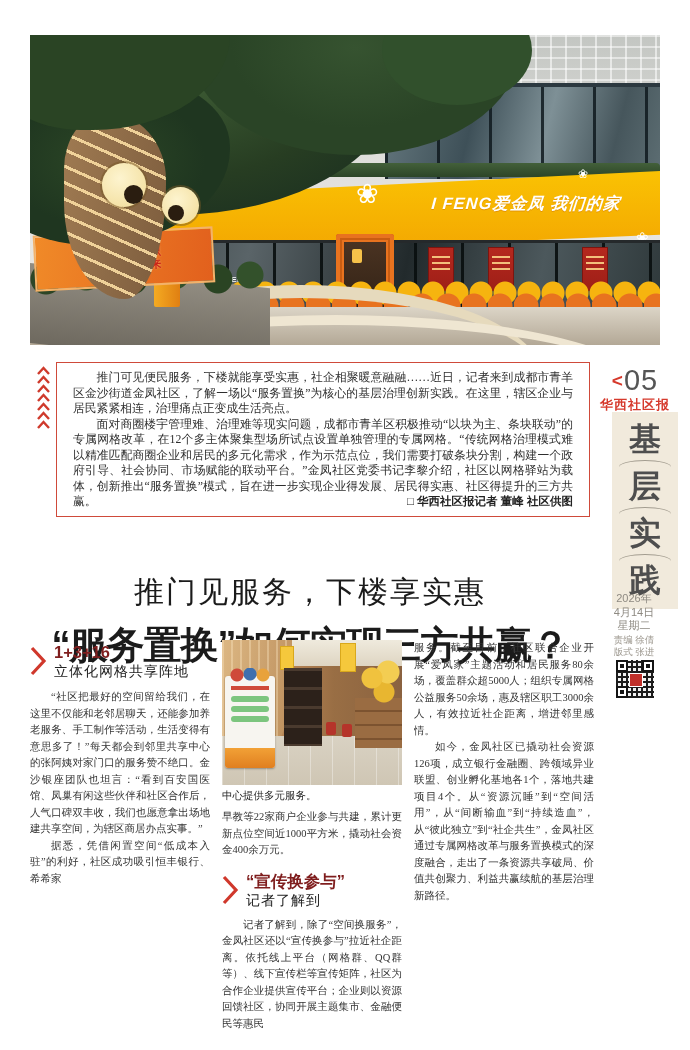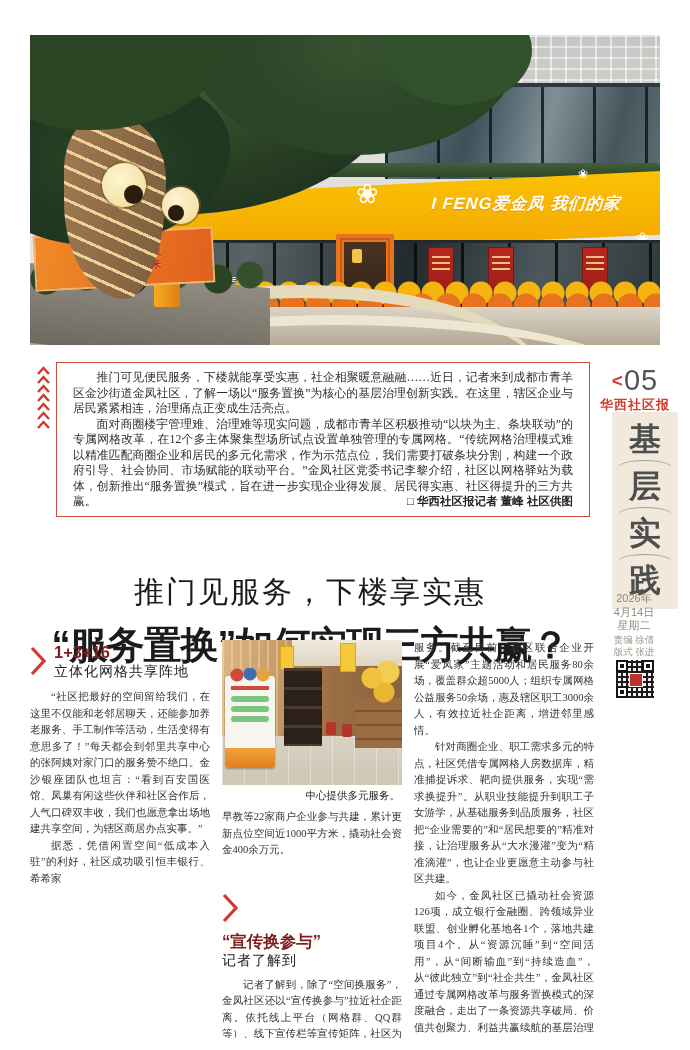--- a/index.html
+++ b/index.html
@@ -143,21 +143,21 @@
   
   .columns{position:absolute;left:30px;top:640px;width:565px;height:398px;display:flex;gap:12px;
     overflow:hidden;}
   .col{width:180px;overflow:hidden;}
   .col p{margin:0;font-size:10.5px;line-height:16.5px;text-align:justify;text-indent:2em;color:#333;}
   .col p.cont{text-indent:0;}
   .subhead{display:flex;gap:7px;align-items:flex-start;margin:2px 0 8px;}
   .subhead svg{flex:0 0 auto;margin-top:3px;}
   .sh-l1{font:700 16.5px "Liberation Sans",sans-serif;color:#7f1d1d;line-height:20px;}
   .sh-l2{font:400 14px "Liberation Sans",sans-serif;color:#222;line-height:19px;letter-spacing:1px;}
-  .subhead2{margin:30px 0 7px;flex-direction:column;}
+  .subhead2{margin:12px 0 7px;}
 
   
   .mid-photo{position:relative;width:180px;height:145px;overflow:hidden;
     background:linear-gradient(90deg,#d2a873,#b58354 38%,#996e44 62%,#8a6240);}
   .mid-photo *{position:absolute;}
   .mp-ceil{left:0;top:0;width:180px;height:26px;background:linear-gradient(#efeadd,#ded5c2);}
   .mp-wallcurve{left:0;top:0;width:70px;height:120px;
     background:repeating-linear-gradient(to right,rgba(255,235,200,.35) 0 2px,transparent 2px 9px),
     linear-gradient(100deg,#dcb783,#bb8d5b);border-radius:0 0 60% 0;}
   .mp-floor{left:0;top:96px;width:180px;height:49px;
@@ -179,21 +179,21 @@
   .mp-banner{background:#f5c83c;border:1px solid #d9a81c;}
   .mb1{left:58px;top:6px;width:12px;height:22px;} .mb2{left:118px;top:3px;width:14px;height:27px;}
   .mp-cab{left:133px;top:58px;width:47px;height:50px;background:
     repeating-linear-gradient(to bottom,#9a6c42 0 12px,#7c5330 12px 14px);}
   .mp-tree{left:138px;top:20px;width:42px;height:46px;background:
     radial-gradient(circle at 12px 18px,#f0c23e 0 10px,transparent 11px),
     radial-gradient(circle at 28px 12px,#f3cd52 0 11px,transparent 12px),
     radial-gradient(circle at 24px 32px,#e8b630 0 10px,transparent 11px);}
   .mp-chair{width:10px;height:13px;background:#b5342a;border-radius:2px;}
   .mc1{left:104px;top:82px;} .mc2{left:120px;top:84px;}
-  .photo-caption{text-align:right;font-size:10.5px;color:#222;margin:4px 2px 6px 0;}
+  .photo-caption{font-size:10.5px;color:#222;margin:4px 2px 6px 0;}
 </style>
 </head>
 <body>
 
 <div class="page">
 
   <div class="hero">
     <div class="bldg-far"></div>
     <div class="glass-upper"></div>
     <div class="roof-hedge"></div>
@@ -351,18 +351,17 @@
         <div>
           <div class="sh-l1">“宣传换参与”</div>
           <div class="sh-l2">记者了解到</div>
         </div>
       </div>
       <p>记者了解到，除了“空间换服务”，金凤社区还以“宣传换参与”拉近社企距离。依托线上平台（网格群、QQ群等）、线下宣传栏等宣传矩阵，社区为合作企业提供宣传平台；企业则以资源回馈社区，协同开展主题集市、金融便民等惠民</p>
     </div>
 
     <div class="col">
       <p class="cont">服务。截至目前，社区联合企业开展“爱凤家”主题活动和居民服务80余场，覆盖群众超5000人；组织专属网格公益服务50余场，惠及辖区职工3000余人，有效拉近社企距离，增进邻里感情。</p>
-      <p>针对商圈企业、职工需求多元的特点，社区凭借专属网格人房数据库，精准捕捉诉求、靶向提供服务，实现“需求换提升”。从职业技能提升到职工子女游学，从基础服务到品质服务，社区把“企业需要的”和“居民想要的”精准对接，让治理服务从“大水漫灌”变为“精准滴灌”，也让企业更愿意主动参与社区共建。</p>
       <p>如今，金凤社区已撬动社会资源126项，成立银行金融圈、跨领域异业联盟、创业孵化基地各1个，落地共建项目4个。从“资源沉睡”到“空间活用”，从“间断输血”到“持续造血”，从“彼此独立”到“社企共生”，金凤社区通过专属网格改革与服务置换模式的深度融合，走出了一条资源共享破局、价值共创聚力、利益共赢续航的基层治理新路径。</p>
     </div>
 
   </div>
 </div>
 
 </body></html>

